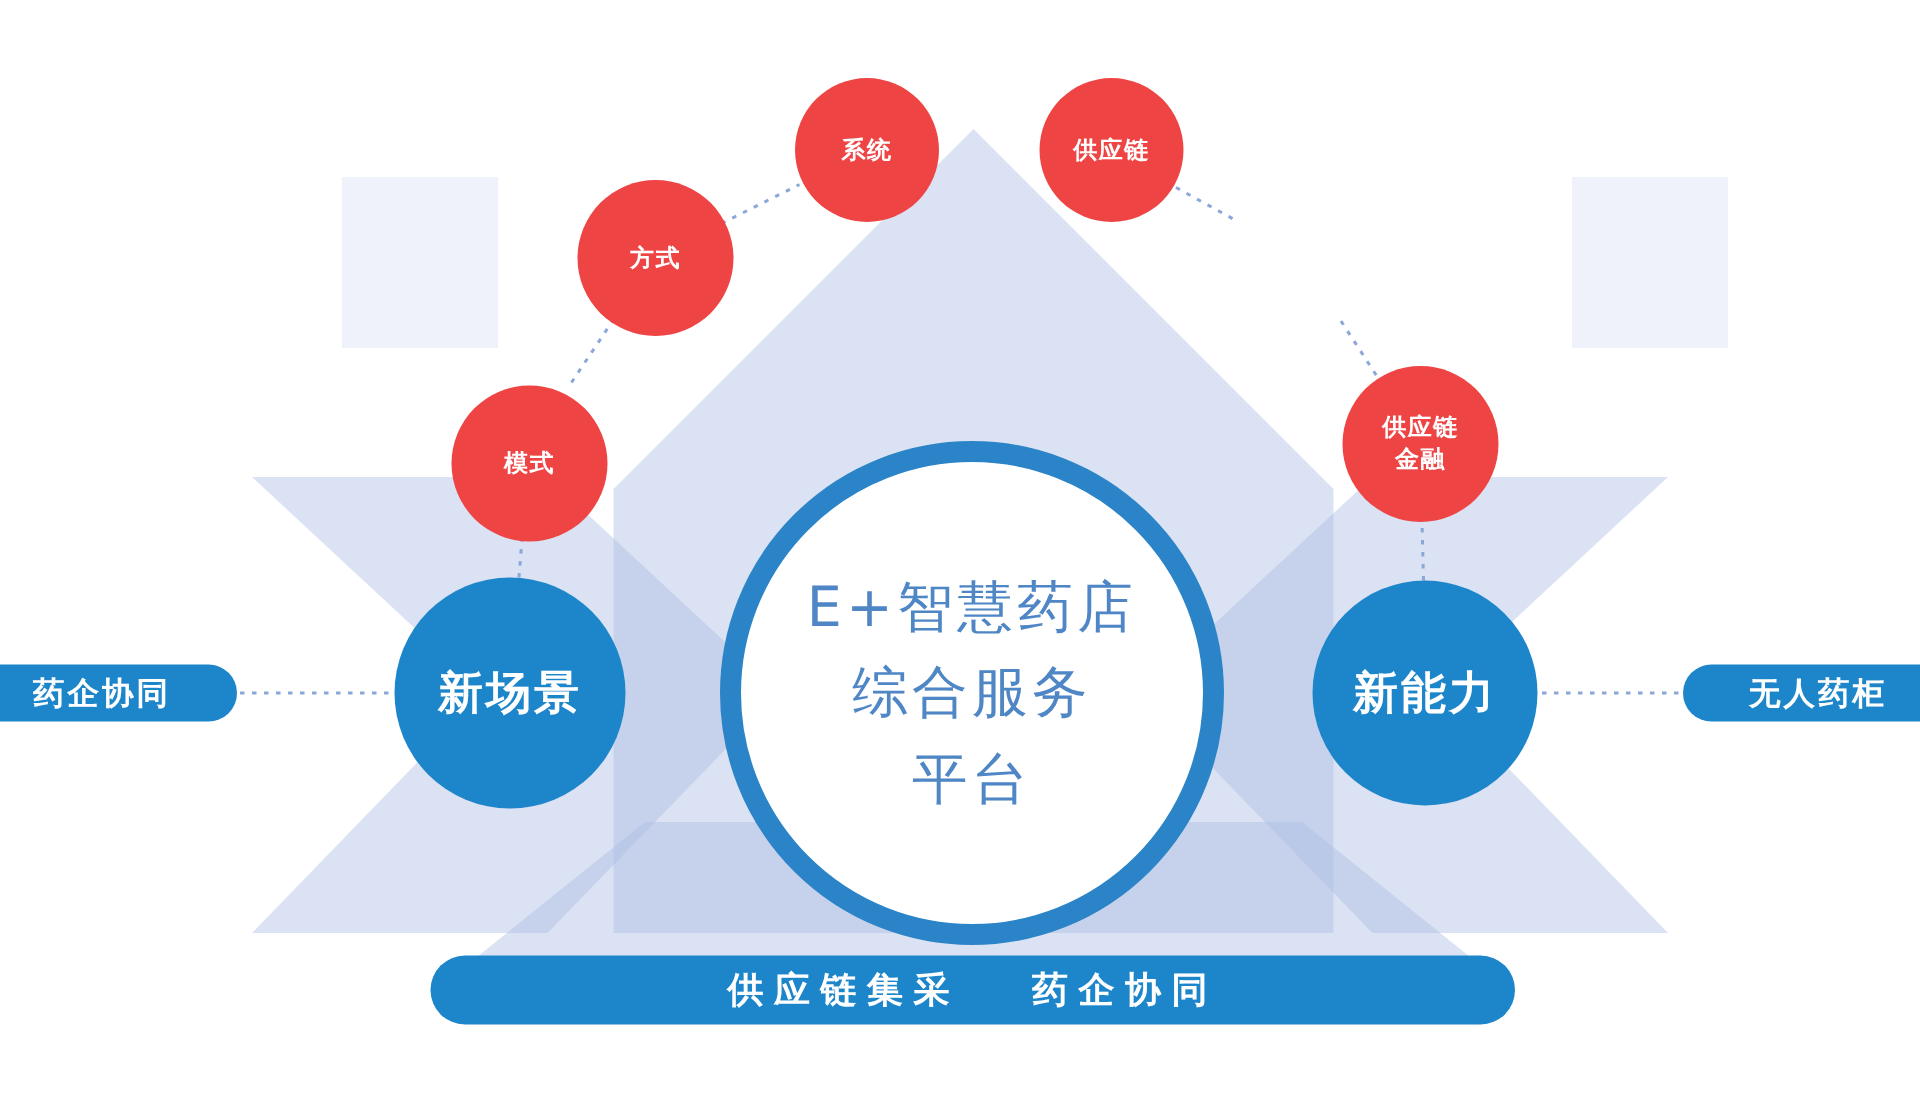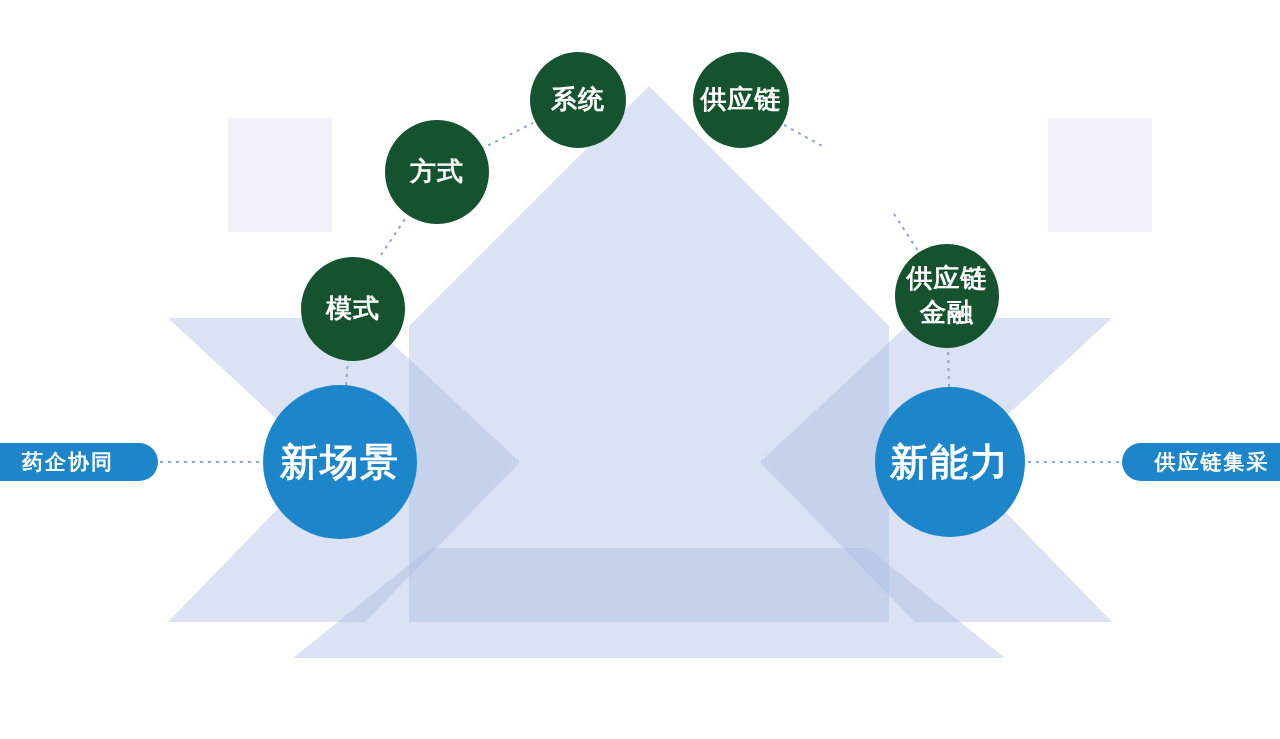--- a/index.html
+++ b/index.html
@@ -6,23 +6,23 @@
   html,body { margin:0; padding:0; background:#ffffff; }
   body { font-family:"DejaVu Sans","Liberation Sans",sans-serif; }
   .stage { position:relative; width:1280px; height:739px; background:#ffffff; overflow:hidden; }
   .bg { position:absolute; left:0; top:0; }
 
   .node {
     position:absolute; border-radius:50%;
     display:flex; align-items:center; justify-content:center;
     text-align:center; color:#ffffff; font-weight:bold;
   }
-  .teal { background:#14532d; font-size:26px; letter-spacing:1px; line-height:1.3; }
+  .teal { background:#ef4444; font-size:16px; letter-spacing:1px; line-height:1.3; }
   .teal .lbl { white-space:pre-line; }
-  .blue { background:#1d86cb; font-size:38px; letter-spacing:2px; }
+  .blue { background:#1d86cb; font-size:30px; letter-spacing:2px; }
 
   .arc-0 { left:301px; top:257px; width:104px; height:104px; }
   .arc-1 { left:385px; top:120px; width:104px; height:104px; }
   .arc-2 { left:530px; top:52px;  width:96px;  height:96px;  }
   .arc-3 { left:693px; top:52px;  width:96px;  height:96px;  }
   .arc-4 { left:819px; top:124px; width:96px;  height:96px;  }
   .arc-5 { left:895px; top:244px; width:104px; height:104px; }
 
   .node-left  { left:263px; top:385px; width:154px; height:154px; }
   .node-right { left:875px; top:387px; width:150px; height:150px; }
@@ -97,22 +97,31 @@
 金融</span>
   </div>
 
   <div class="node blue node-left">
     <span>新场景</span>
   </div>
   <div class="node blue node-right">
     <span>新能力</span>
   </div>
 
+  <div class="center-circle">
+    <div class="center-title">E+智慧药店
+综合服务
+平台</div>
+  </div>
 
   <div class="pill pill-left">
     <span>药企协同</span>
   </div>
   <div class="pill pill-right">
-    <span>供应链集采</span>
+    <span>无人药柜</span>
   </div>
 
+  <div class="bottom-bar">
+    <span>供应链集采</span>
+    <span>药企协同</span>
+  </div>
 
 </div>
 
 </body></html>

